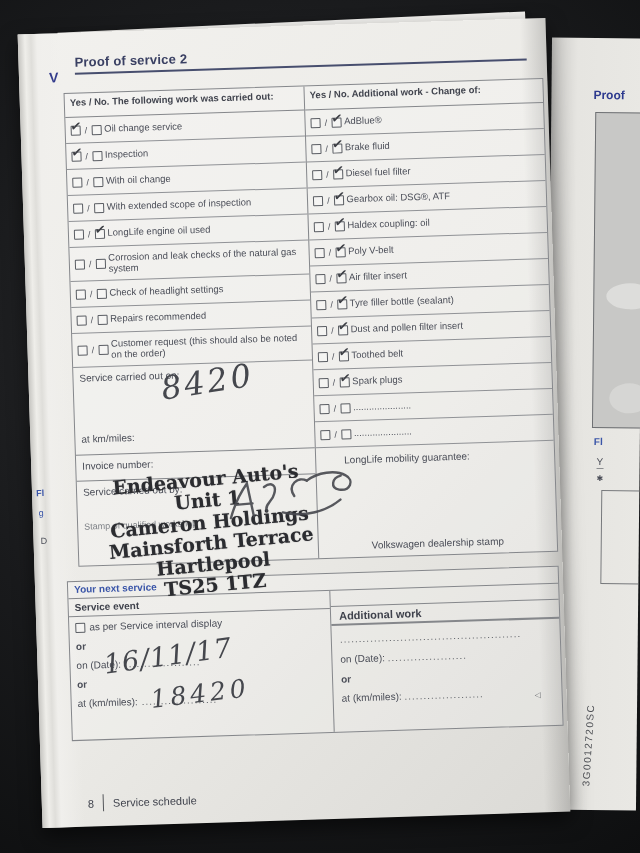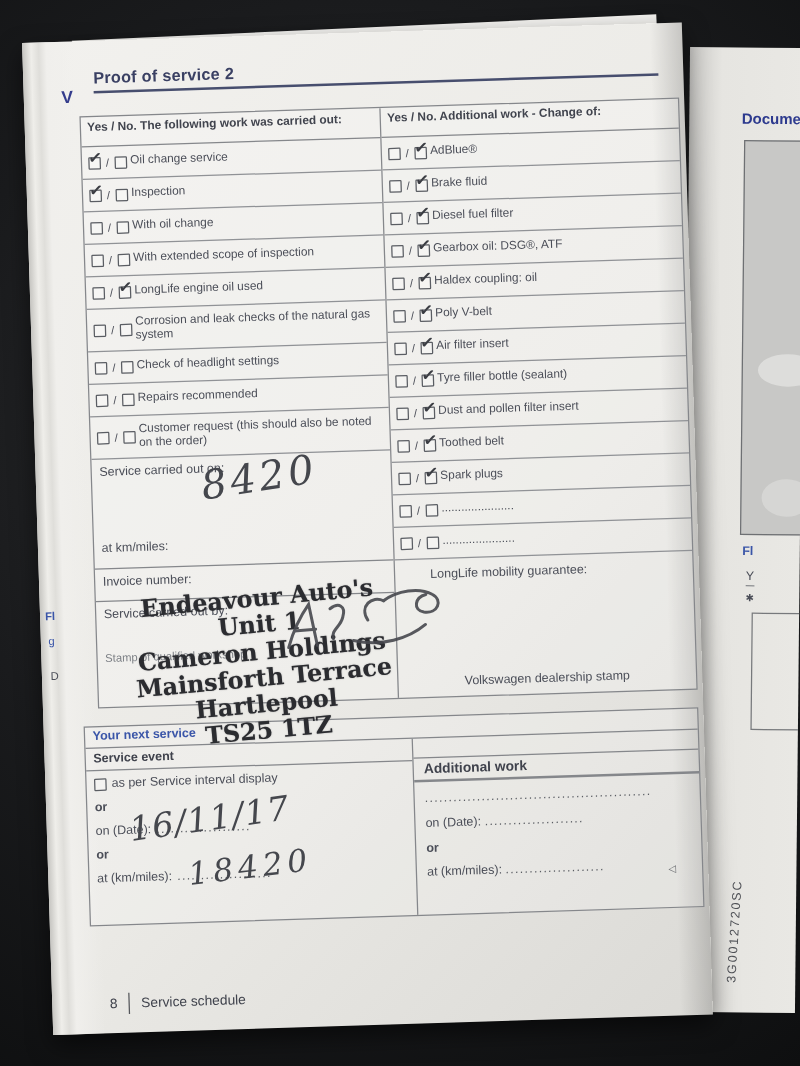--- a/index.html
+++ b/index.html
@@ -83,21 +83,21 @@
   .footer{position:absolute;left:46px;top:762px;display:flex;align-items:center;gap:9px;font-size:11px;color:#3f424c;z-index:3}
   .vr{width:1px;height:17px;background:#55575b}
 </style>
 </head>
 <body>
 
 <div class="photo-bg"></div>
 <div class="underpage"></div>
 
 <div class="rightpage">
-  <div class="np-heading">Docume</div>
+  <div class="np-heading">Proof</div>
   <div class="np-box">
     <div class="np-blob1"></div>
     <div class="np-blob2"></div>
   </div>
   <div class="np-fl">Fl</div>
   <div class="np-y">Y</div>
   <div class="np-mark">✱</div>
   <div class="np-box2"></div>
   <div class="np-code">3G0012720SC</div>
 </div>

